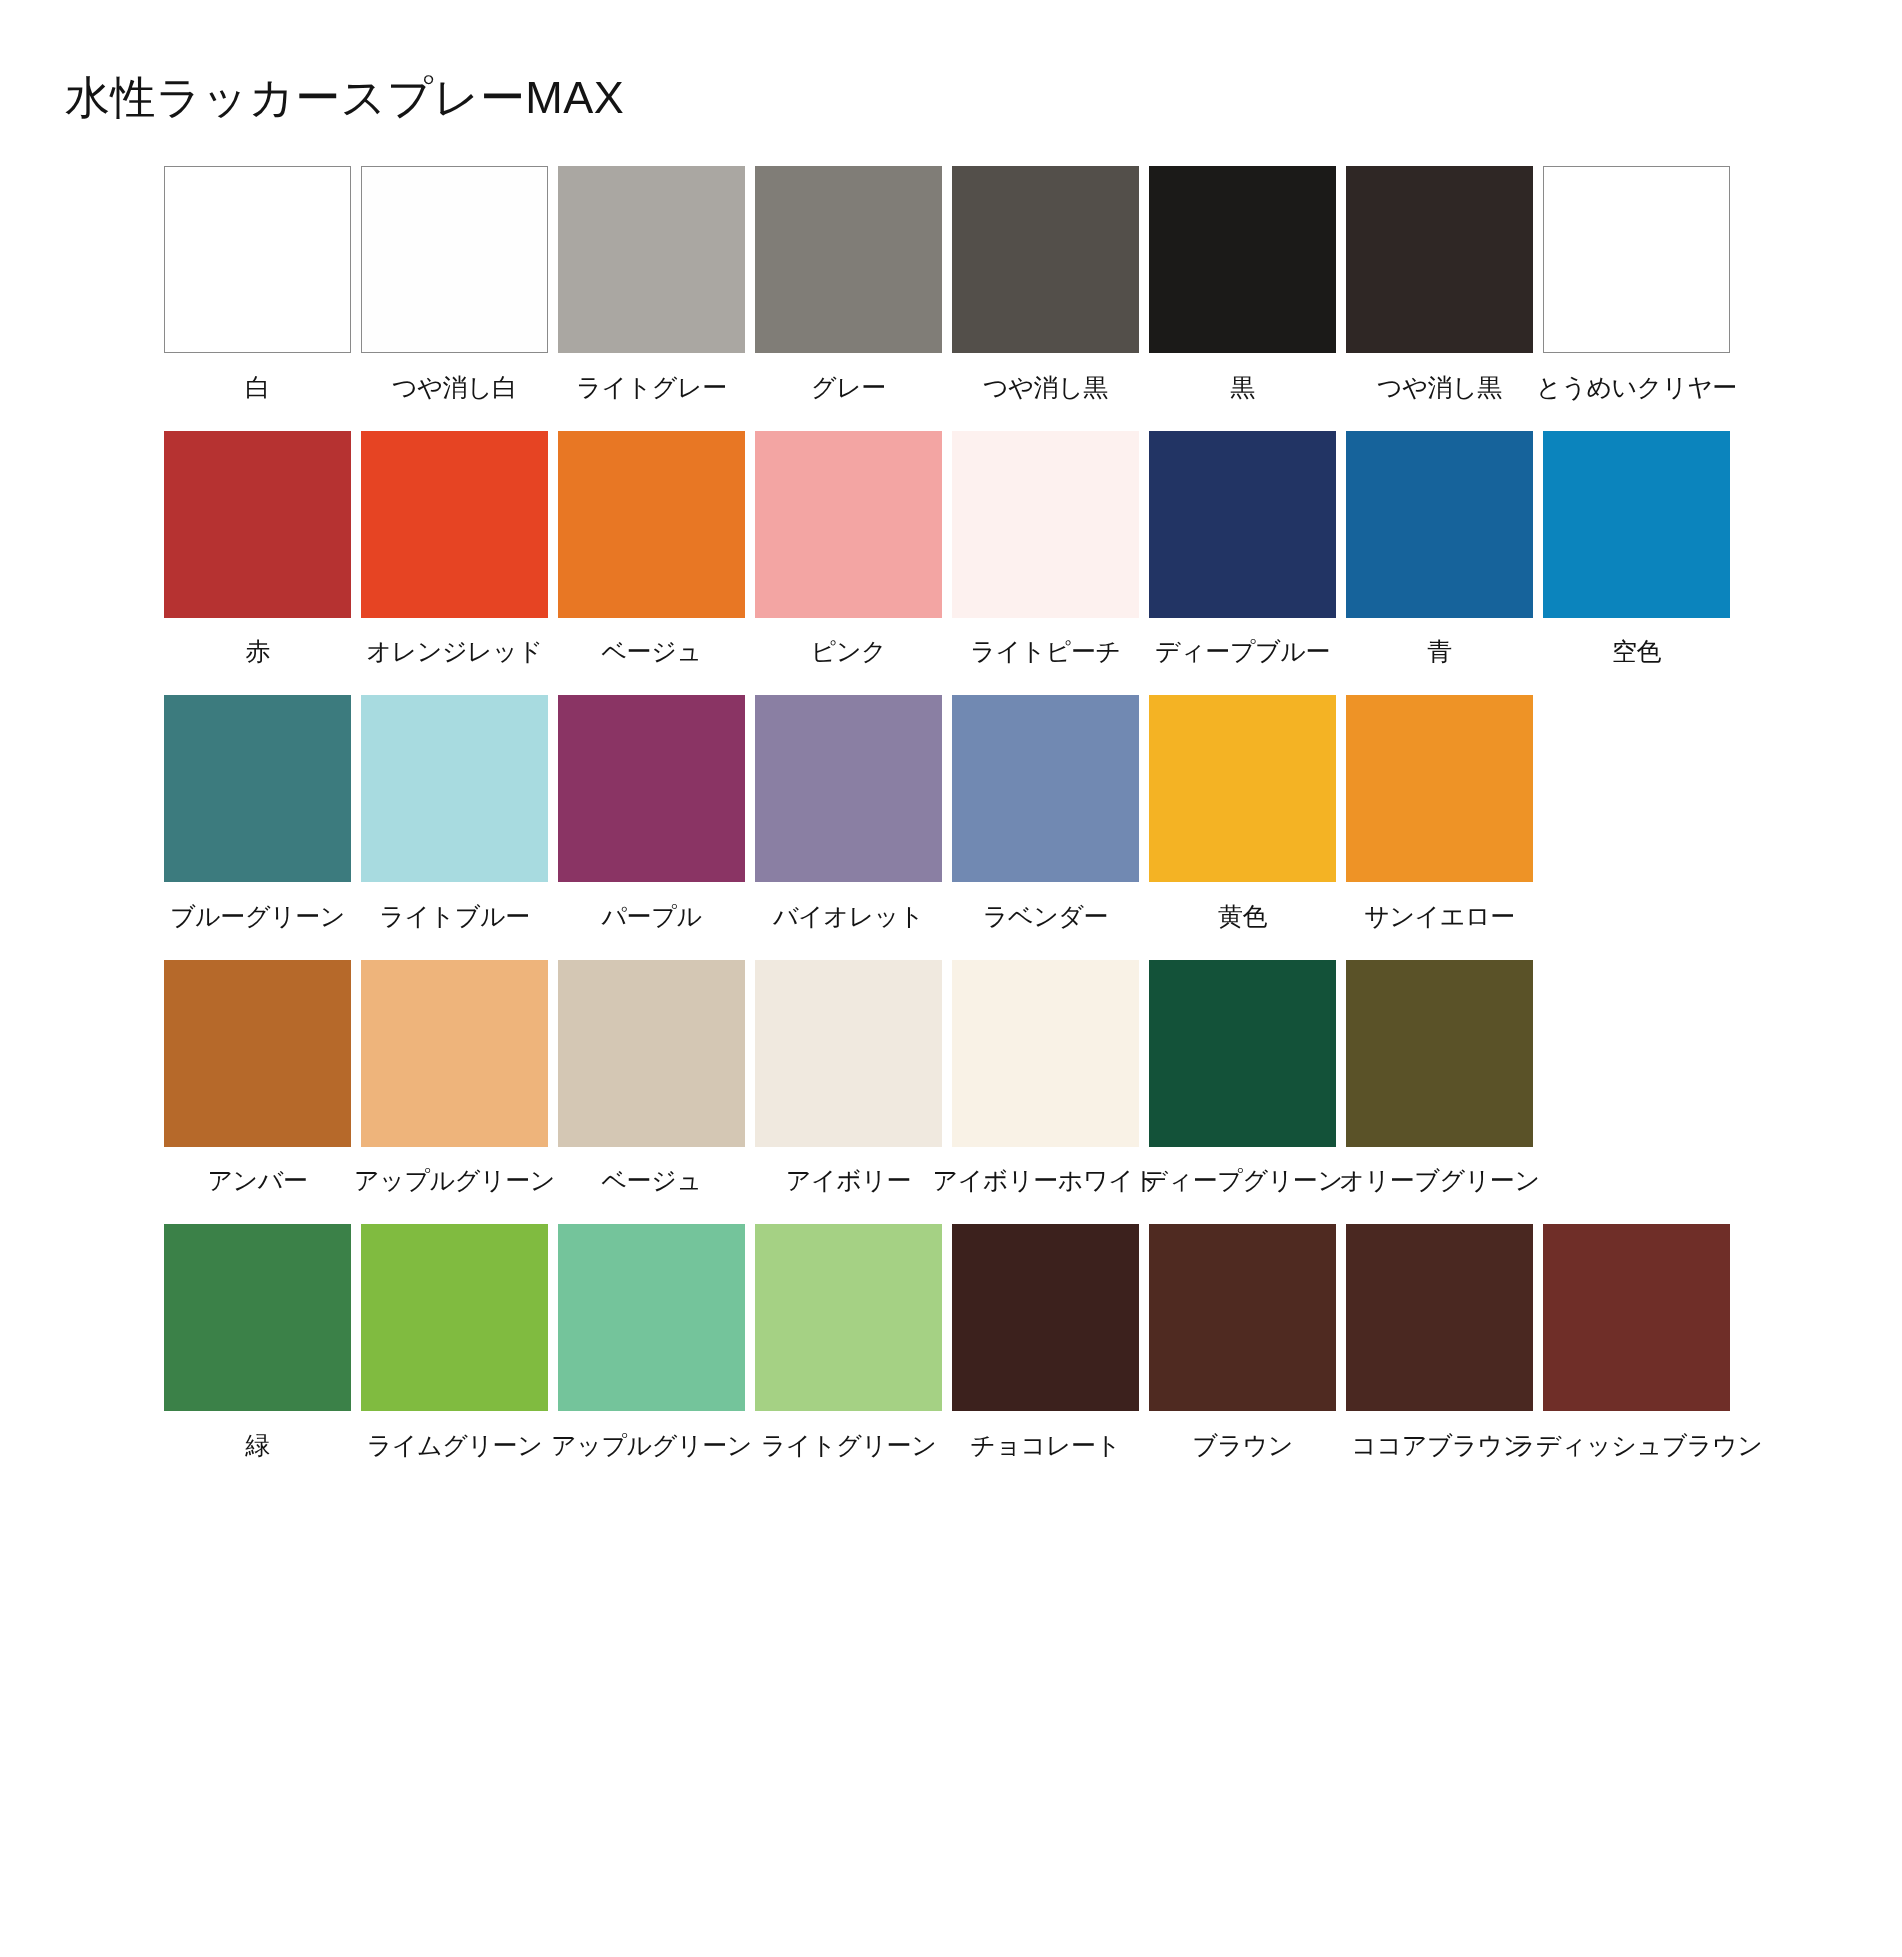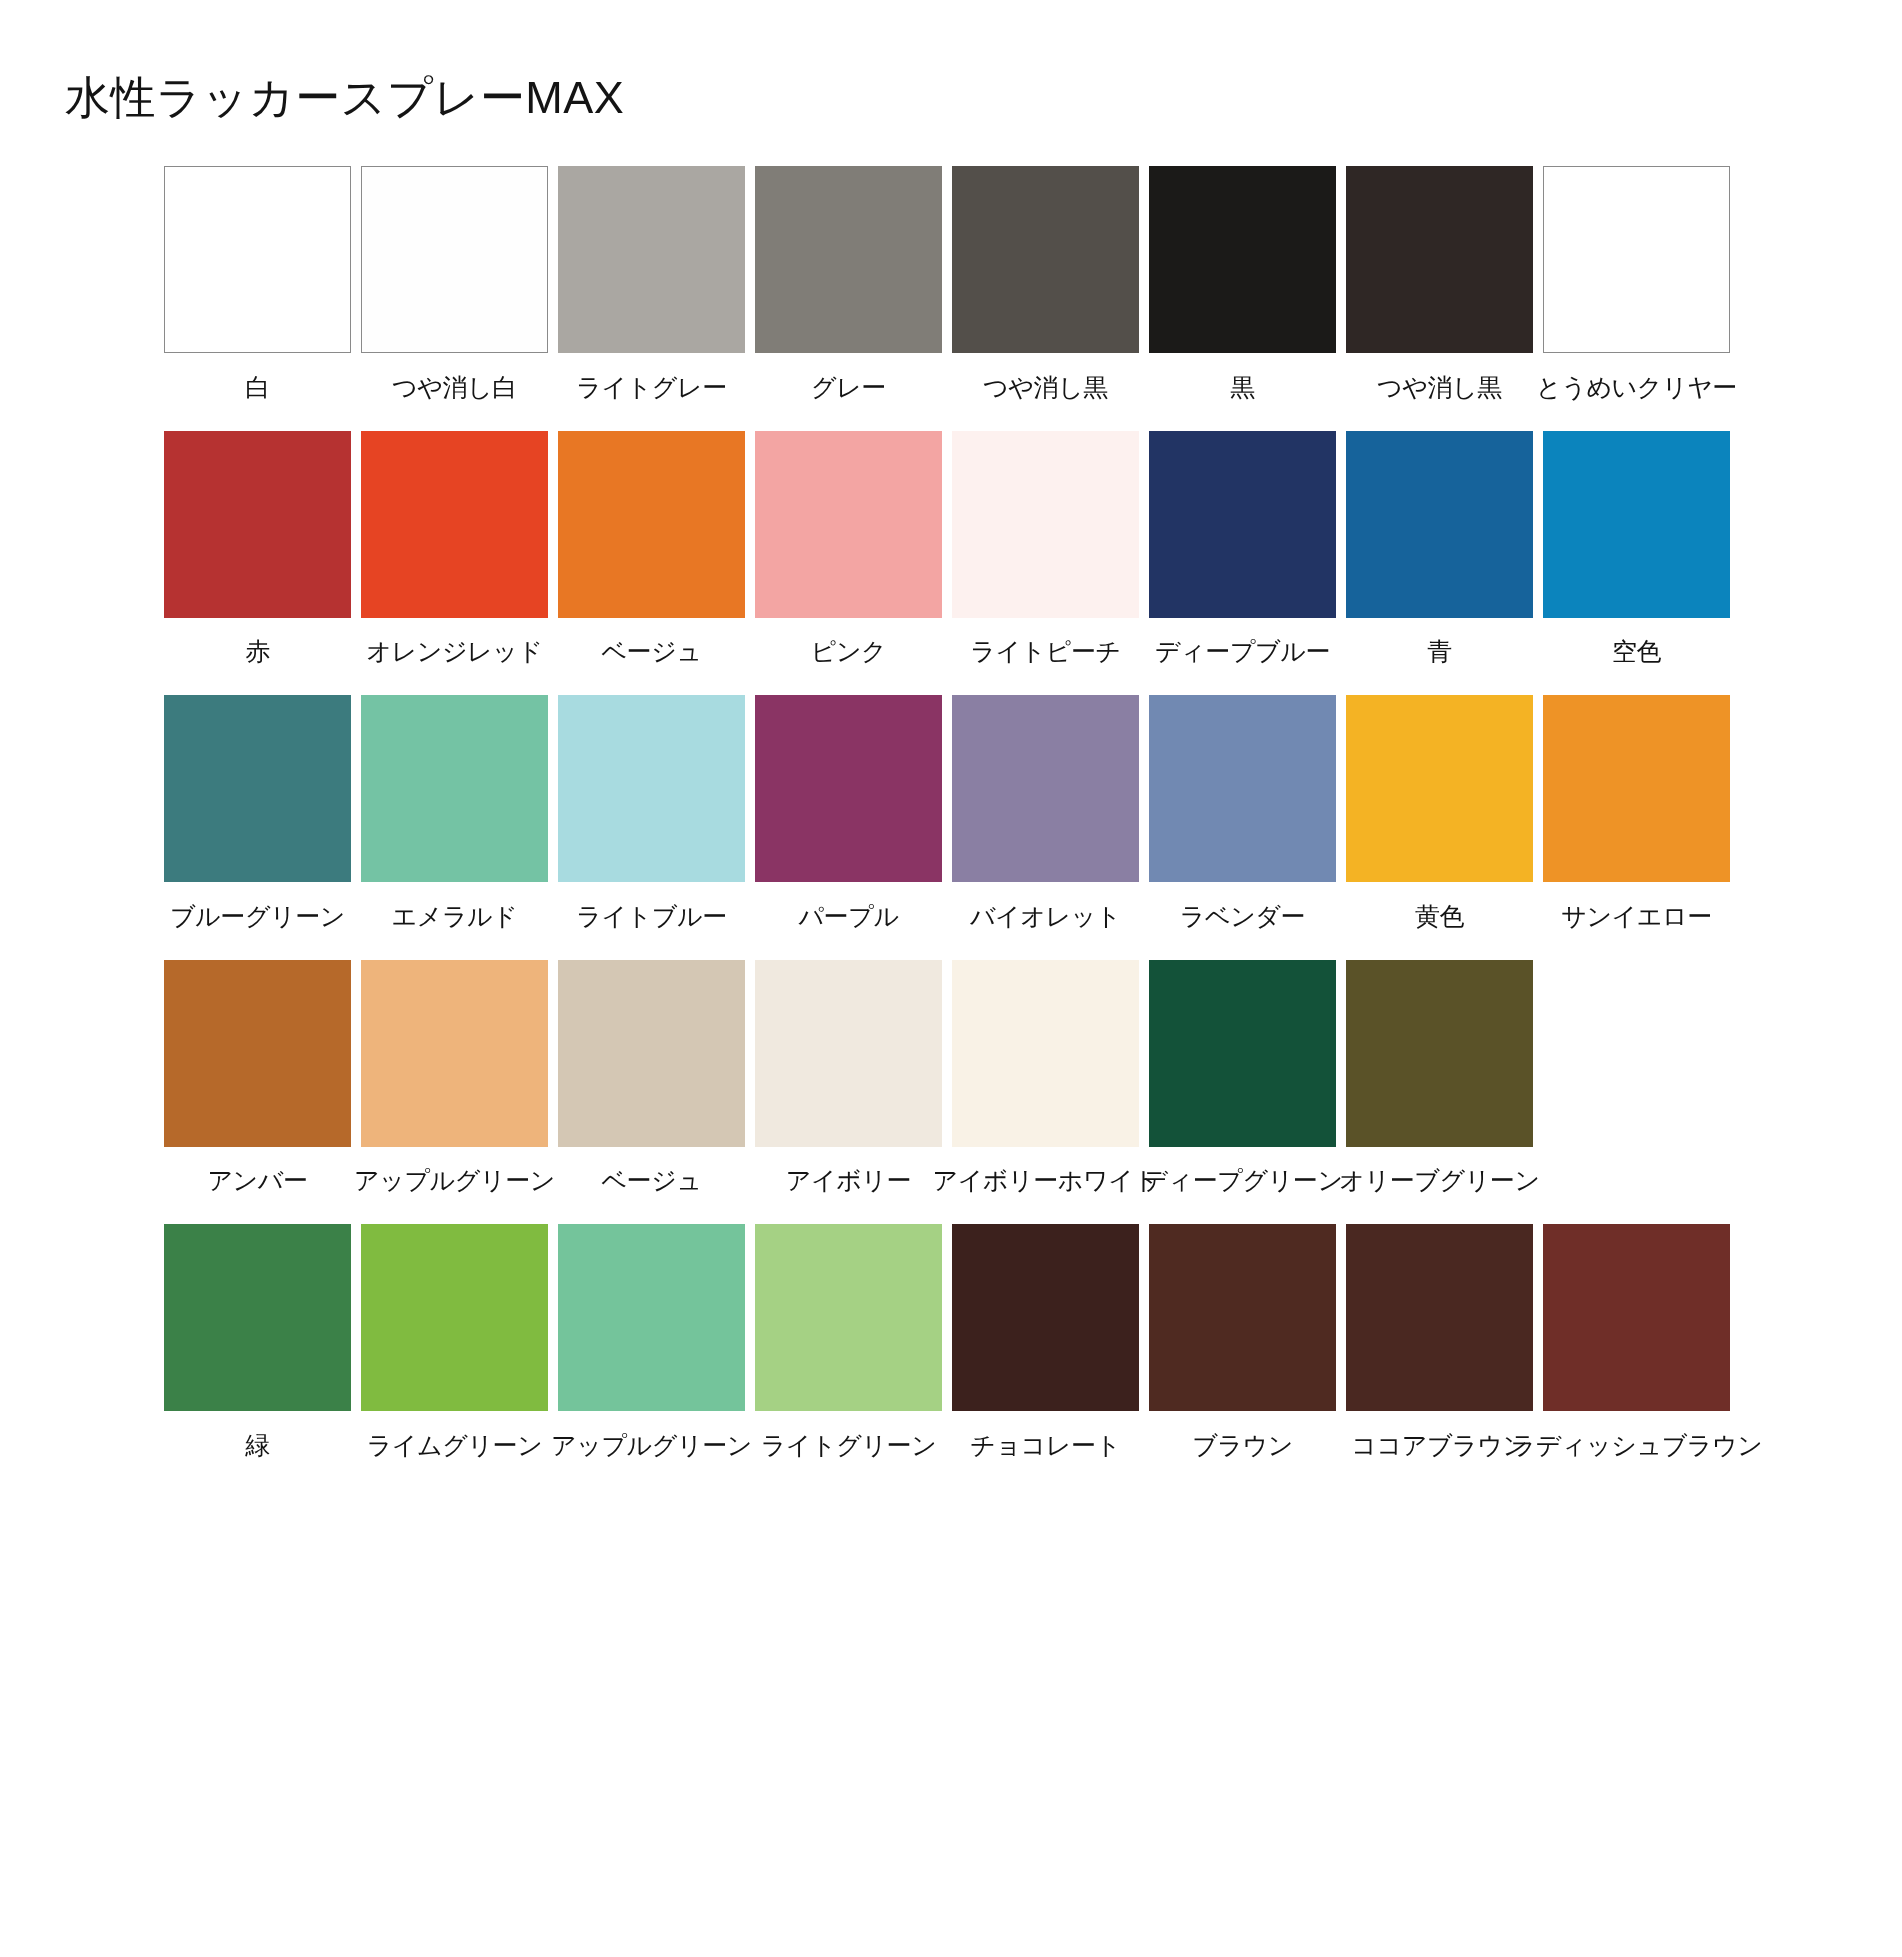--- a/index.html
+++ b/index.html
@@ -147,24 +147,20 @@
           <div class="swatch-chip" style="background-color: rgb(11, 132, 189);"></div>
           <div class="swatch-label">空色</div>
         </div>
       </div>
       <div class="swatch-row">
         <div class="swatch-cell">
           <div class="swatch-chip" style="background-color: rgb(60, 123, 126);"></div>
           <div class="swatch-label">ブルーグリーン</div>
         </div>
         <div class="swatch-cell">
-          <div class="swatch-chip" style="background-color: rgb(116, 195, 164);"></div>
-          <div class="swatch-label">エメラルド</div>
-        </div>
-        <div class="swatch-cell">
           <div class="swatch-chip" style="background-color: rgb(168, 219, 224);"></div>
           <div class="swatch-label">ライトブルー</div>
         </div>
         <div class="swatch-cell">
           <div class="swatch-chip" style="background-color: rgb(138, 52, 100);"></div>
           <div class="swatch-label">パープル</div>
         </div>
         <div class="swatch-cell">
           <div class="swatch-chip" style="background-color: rgb(138, 127, 163);"></div>
           <div class="swatch-label">バイオレット</div>

